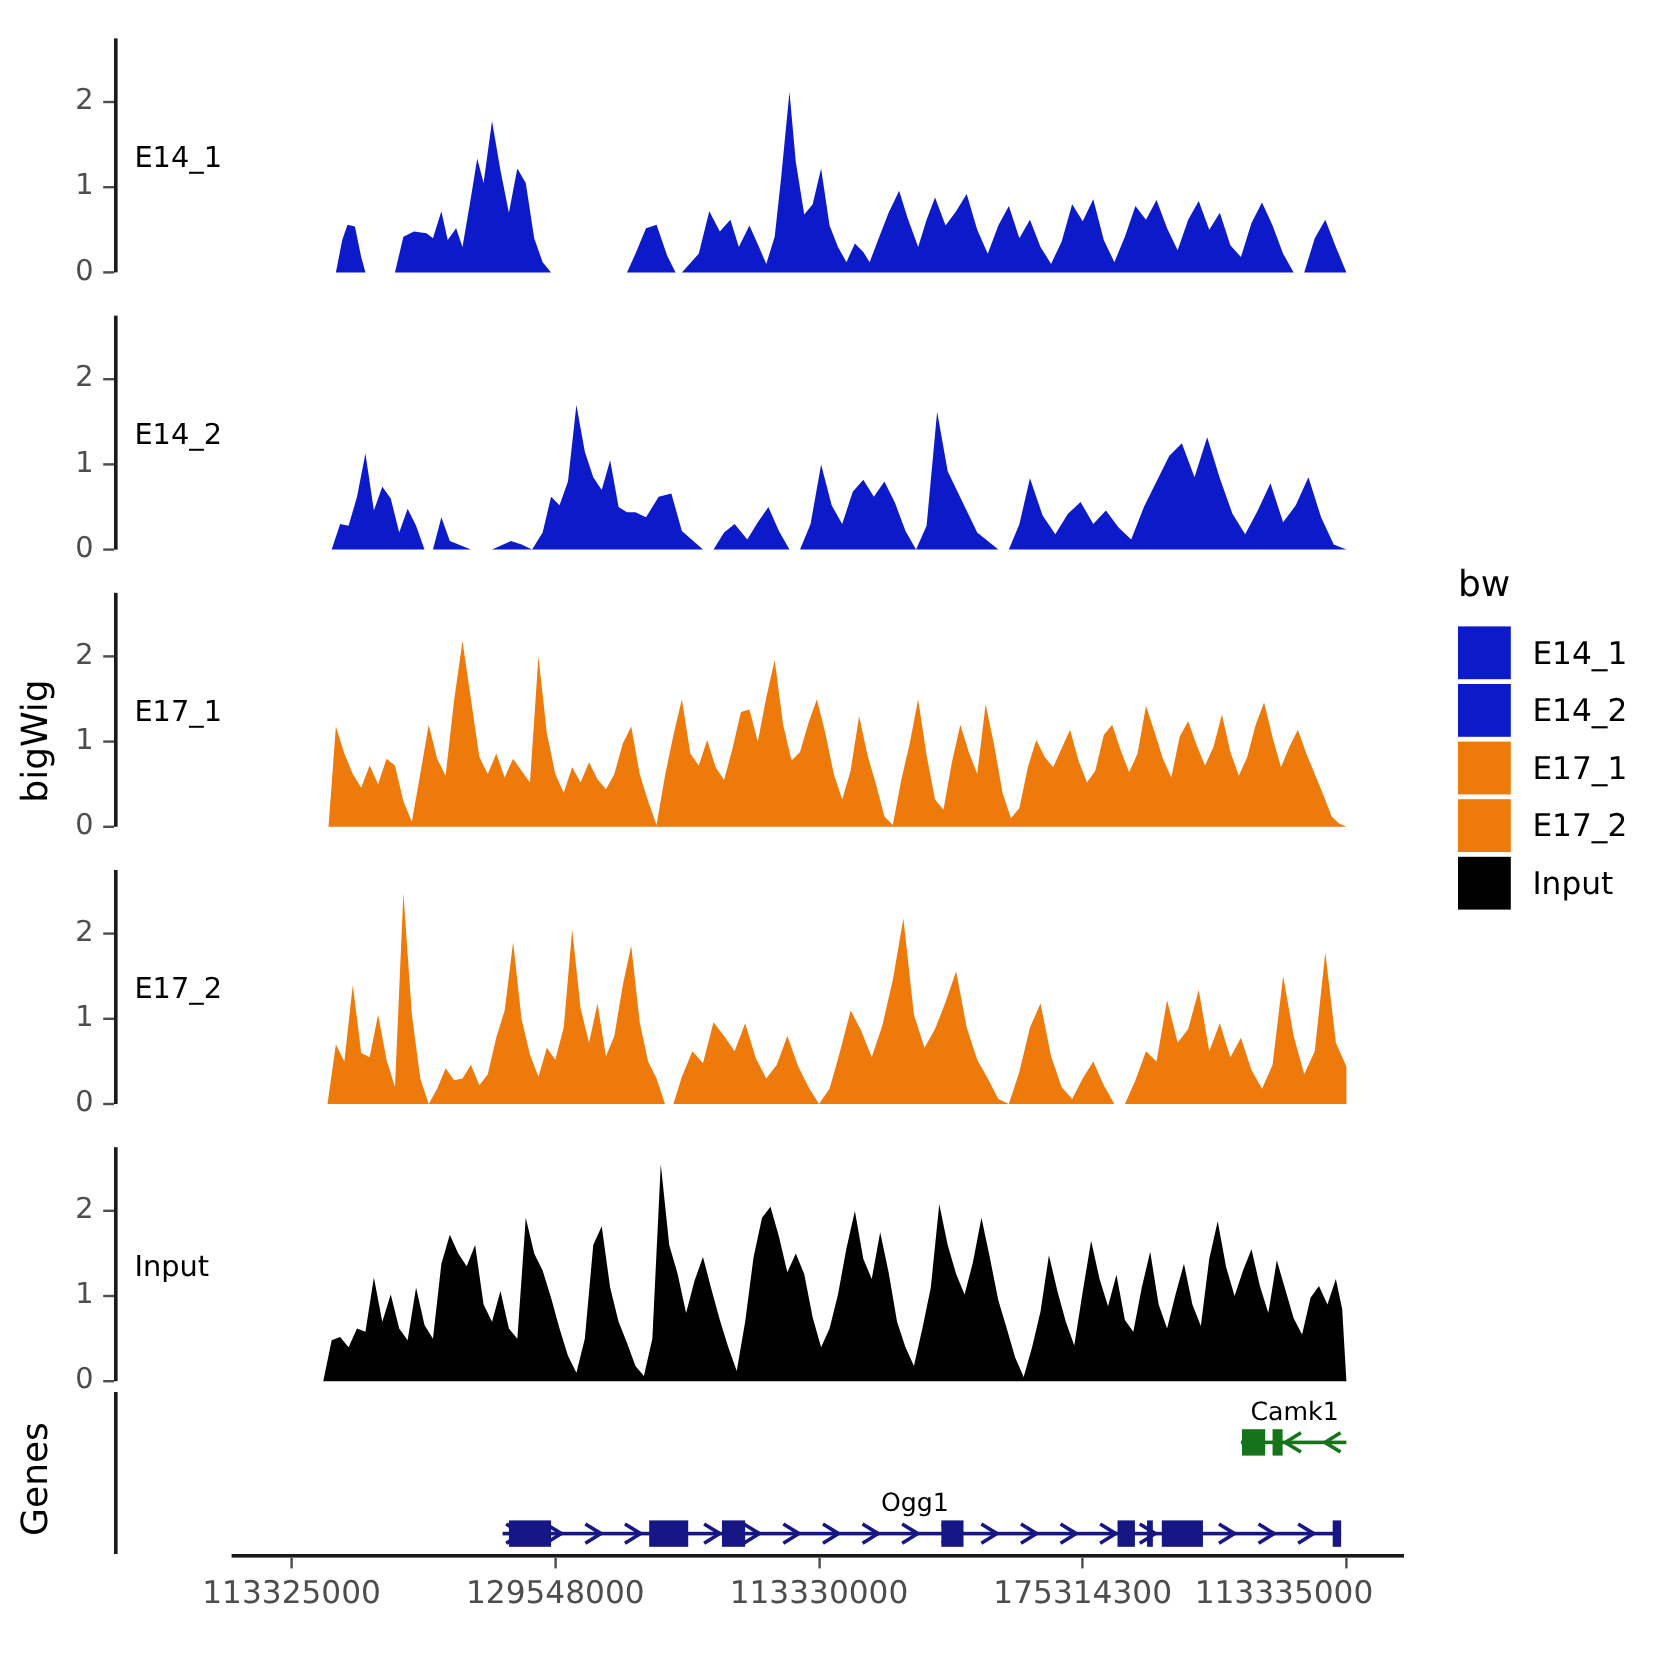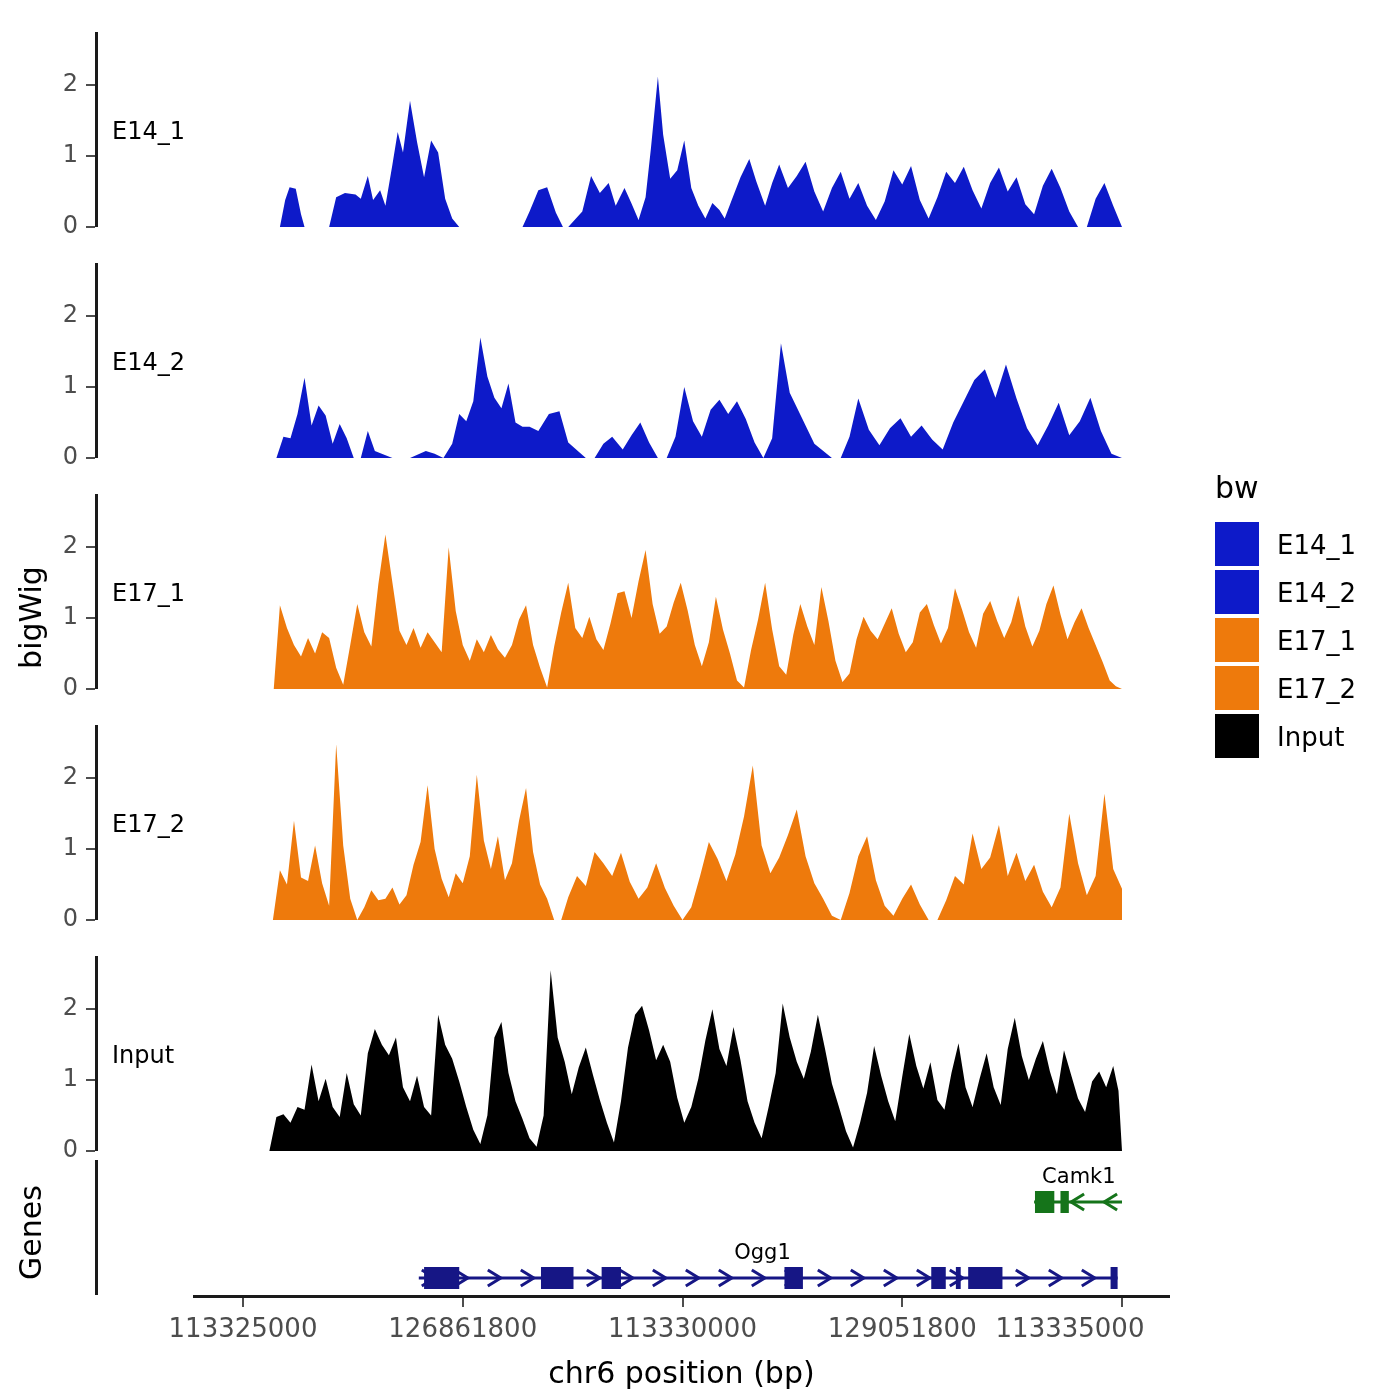--- a/index.html
+++ b/index.html
@@ -150,29 +150,28 @@
         <rect x="968.175" y="1267" width="34.28100000000006" height="22" fill="#161685"></rect>
         <rect x="1110.5729999999999" y="1267" width="7.032000000000153" height="22" fill="#161685"></rect>
       </svg>
     </div>
 
   <div id="xaxis" style="position: absolute; left: 0px; top: 0px; width: 1164px; height: 1400px; padding-left: 12px;">
       <div class="axis-line" style="left: 193px; top: 1295px; width: 977px; height: 3px;"></div>
       <div class="xtick" style="left: 242px; top: 1298px;"></div>
       <div class="xticklab" style="left: 133px; top: 1313px; width: 220px;">113325000</div>
       <div class="xtick" style="left: 461.75px; top: 1298px;"></div>
-      <div class="xticklab" style="left: 352.75px; top: 1313px; width: 220px;">126861800</div>
+      <div class="xticklab" style="left: 352.75px; top: 1313px; width: 220px;">129548000</div>
       <div class="xtick" style="left: 681.5px; top: 1298px;"></div>
       <div class="xticklab" style="left: 572.5px; top: 1313px; width: 220px;">113330000</div>
       <div class="xtick" style="left: 901.25px; top: 1298px;"></div>
-      <div class="xticklab" style="left: 792.25px; top: 1313px; width: 220px;">129051800</div>
+      <div class="xticklab" style="left: 792.25px; top: 1313px; width: 220px;">175314300</div>
       <div class="xtick" style="left: 1121px; top: 1298px;"></div>
       <div class="xticklab" style="left: 960px; top: 1313px; width: 220px;">113335000</div>
     </div>
-  <div class="xaxis-title" id="xaxis-title" style="left: 0px; top: 1355px; width: 1363px;">chr6 position (bp)</div>
 
   <div class="legend" id="legend" style="left: 1215px; top: 430px; width: 180px; height: 300px;">
     <div class="legend-title" id="legend-title" style="left: 0px; top: 0px;">bw</div>
   <div class="legend-key" style="background: rgb(13, 26, 201); left: 0px; top: 52px;"></div>
       <div class="legend-lab" style="left: 62px; top: 60px;">E14_1</div>
       <div class="legend-key" style="background: rgb(13, 26, 201); left: 0px; top: 100px;"></div>
       <div class="legend-lab" style="left: 62px; top: 108px;">E14_2</div>
       <div class="legend-key" style="background: rgb(238, 122, 12); left: 0px; top: 148px;"></div>
       <div class="legend-lab" style="left: 62px; top: 156px;">E17_1</div>
       <div class="legend-key" style="background: rgb(238, 122, 12); left: 0px; top: 196px;"></div>

